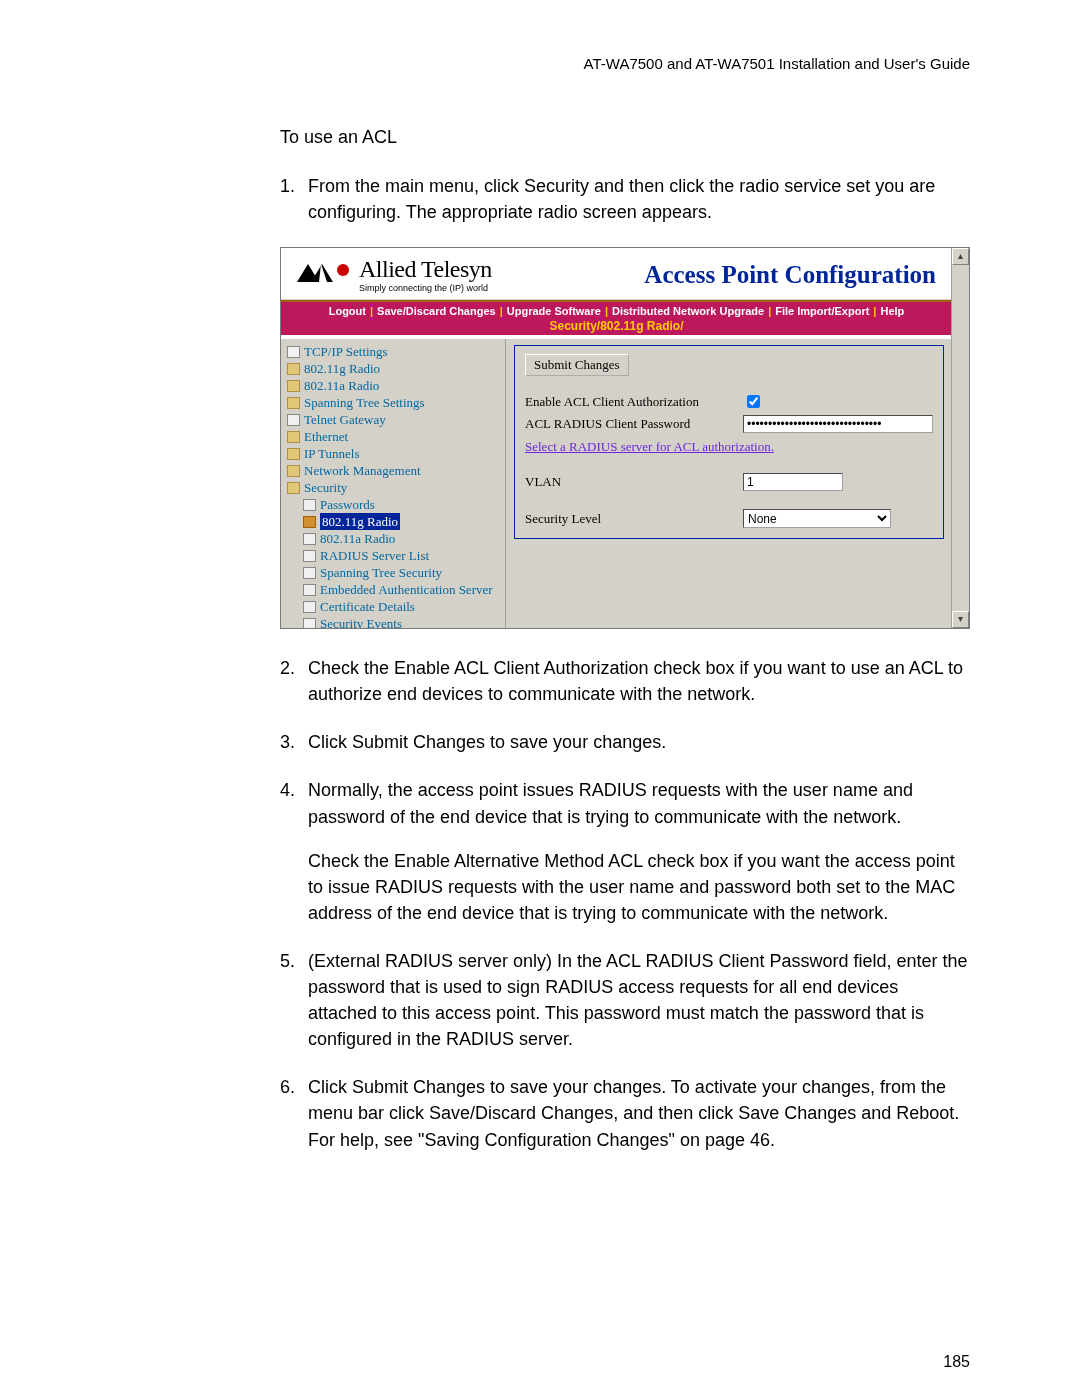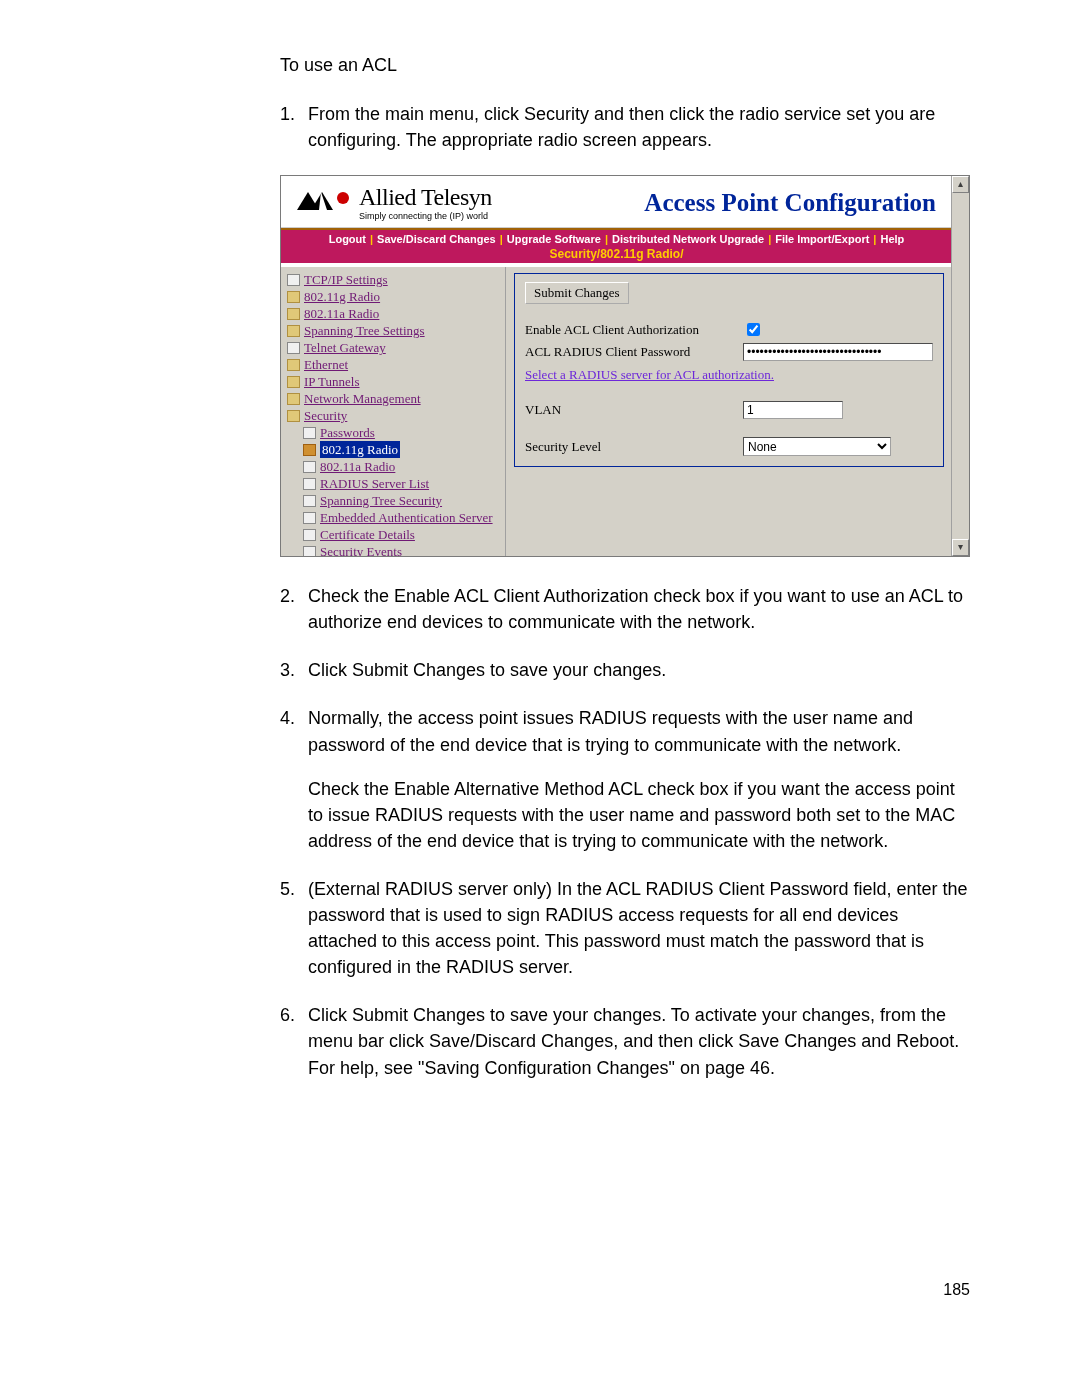--- a/index.html
+++ b/index.html
@@ -138,21 +138,21 @@
   }
   .body-row { flex: 1; display: flex; }
   .nav {
     background: #d4d1c8;
     width: 240px;
     padding: 4px 6px;
     font-family: "Times New Roman", serif;
     font-size: 13px;
     line-height: 17px;
   }
-  .nav a { color: #701a75; text-decoration: underline; }
+  .nav a { color: #0369a1; }
   .nav .row { display: flex; align-items: center; gap: 4px; white-space: nowrap; }
   .nav .row.sel a { background: #00259a; color: #fff; padding: 0 2px; text-decoration: none; }
   .nav .row.sel .ni { filter: none; }
   .nav .indent1 { padding-left: 16px; }
   .ni {
     width: 13px; height: 12px; display: inline-block;
     border: 1px solid #888; background: #e8e5dc; box-sizing: border-box;
     font-size: 8px; line-height: 10px; text-align: center; color: #666;
   }
   .ni.folder { background: #e0c878; border-color: #b09040; }
@@ -202,20 +202,21 @@
     height: 19px;
     width: 148px;
   }
   .link-row { margin-top: 6px; }
   .link-row a { color: #6d28d9; text-decoration: underline; }
 </style>
 </head>
 <body>
 
 <div class="page">
+  <div class="header-line">AT-WA7500 and AT-WA7501 Installation and User's Guide</div>
 
   <div class="content">
     <div class="section-title">To use an ACL</div>
 
     <ol class="ol">
       <li>
         <span class="num">1.</span>
         <span class="txt">From the main menu, click Security and then click the radio service set you are configuring. The appropriate radio screen appears.</span>
       </li>
     </ol>

